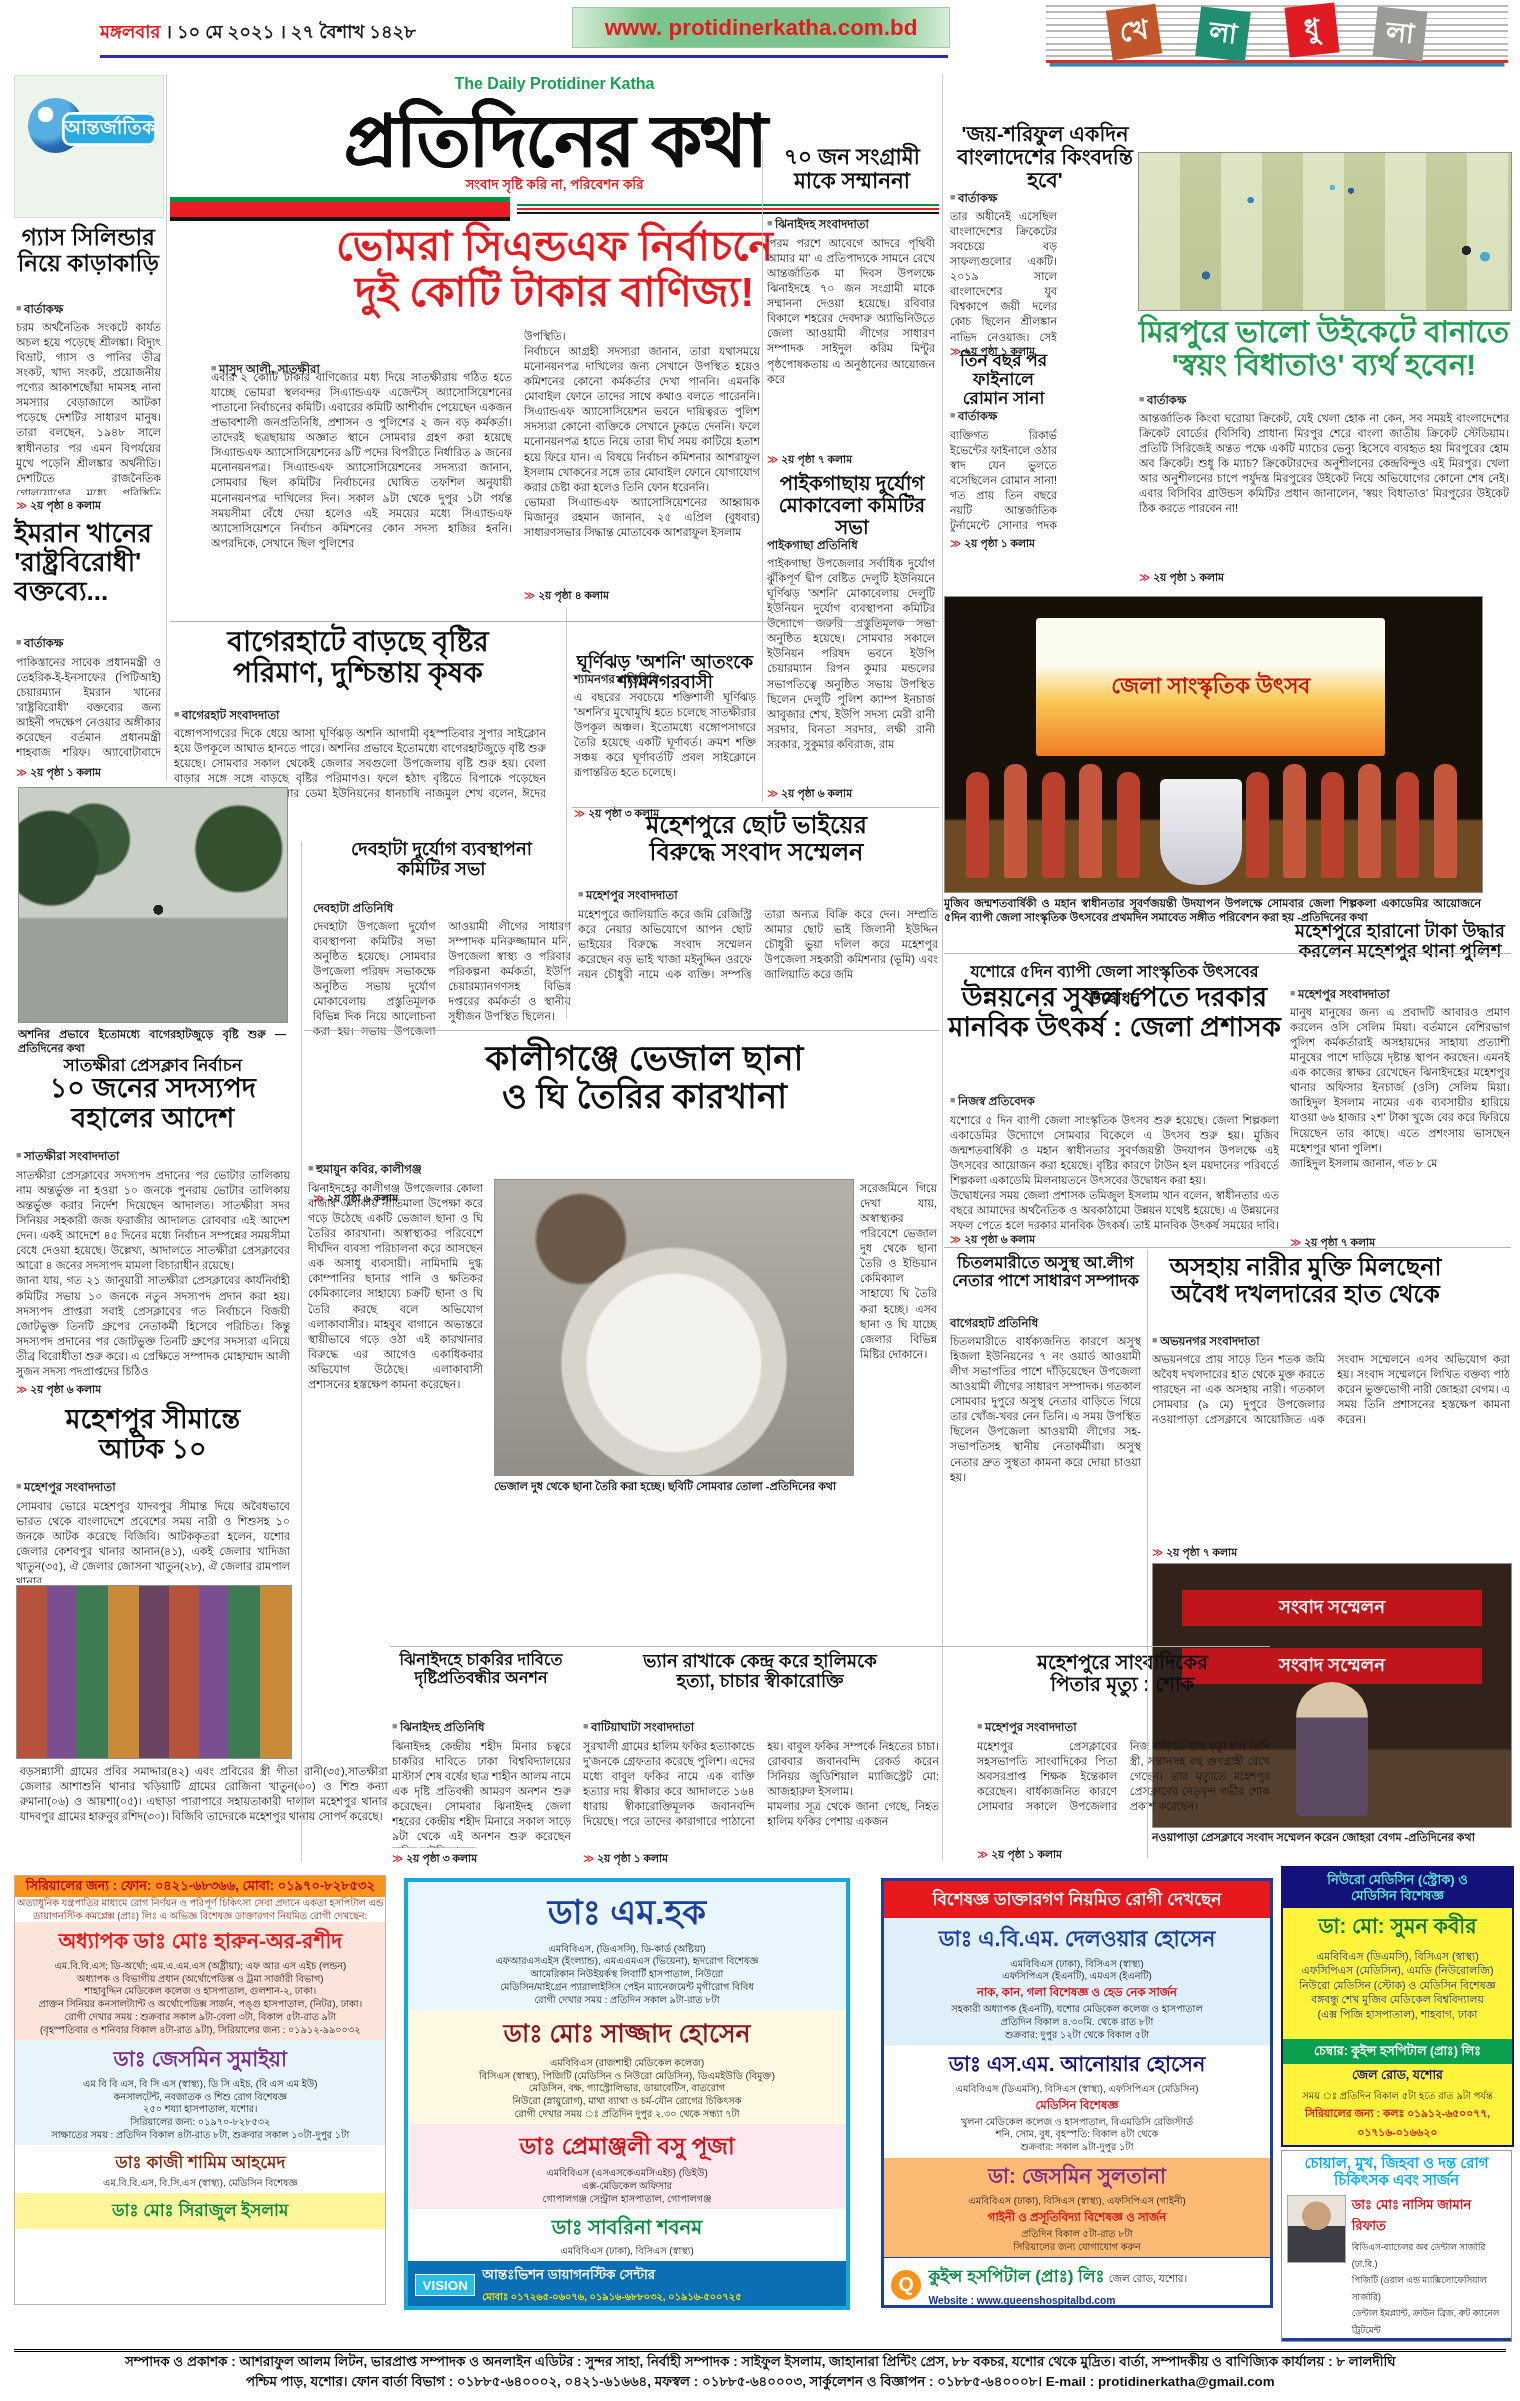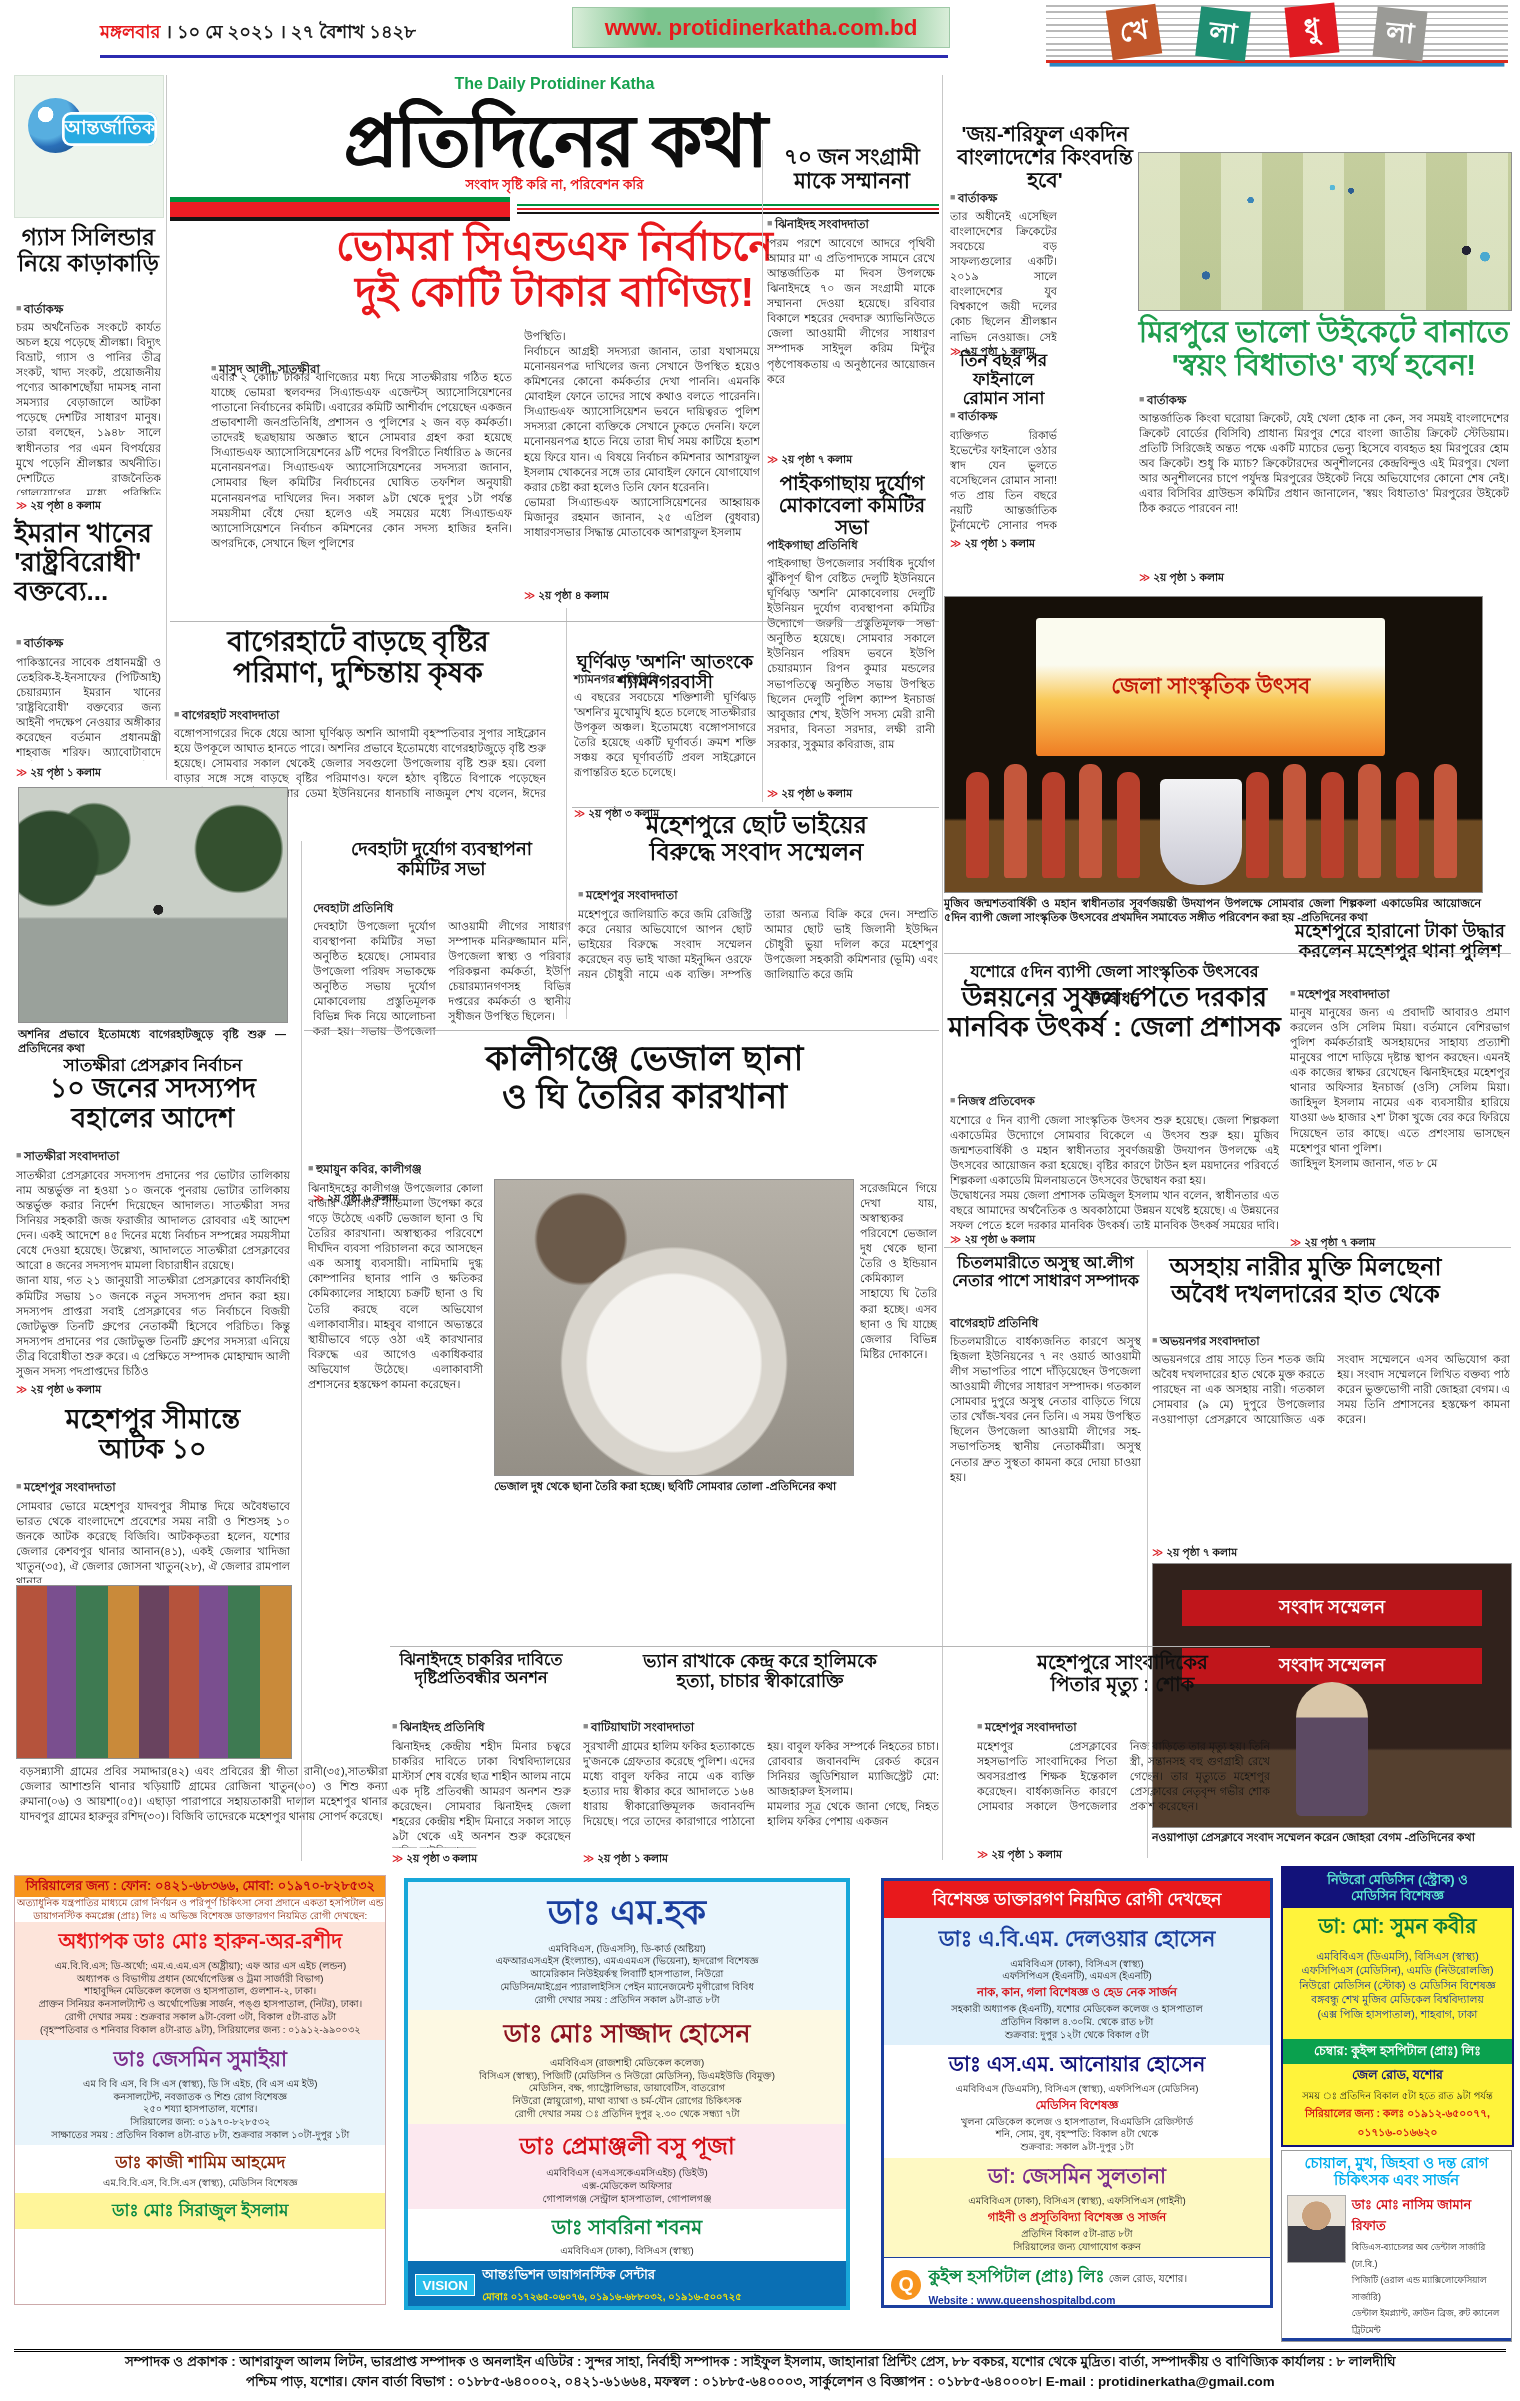--- a/index.html
+++ b/index.html
@@ -415,21 +415,21 @@
 শুক্রবার: দুপুর ১২টা থেকে বিকাল ৫টা</span>
     </div>
     <div class="docrow">
       <span class="dname" style="color:#12127a;font-size:20.6px;">ডাঃ এস.এম. আনোয়ার হোসেন</span>
       <span class="ddet">এমবিবিএস (ডিএমসি), বিসিএস (স্বাস্থ্য), এফসিপিএস (মেডিসিন)</span>
       <span class="spec">মেডিসিন বিশেষজ্ঞ</span>
       <span class="ddet">খুলনা মেডিকেল কলেজ ও হাসপাতাল, বিএমডিসি রেজিস্টার্ড
 শনি, সোম, বুধ, বৃহস্পতি: বিকাল ৪টা থেকে
 শুক্রবার: সকাল ৯টা-দুপুর ১টা</span>
     </div>
-    <div class="docrow" style="background:#fef9c3;">
+    <div class="docrow" style="background:#fdba74;">
       <span class="dname" style="color:#7b2d8b;font-size:20.6px;">ডা: জেসমিন সুলতানা</span>
       <span class="ddet">এমবিবিএস (ঢাকা), বিসিএস (স্বাস্থ্য), এফসিপিএস (গাইনী)</span>
       <span class="spec">গাইনী ও প্রসূতিবিদ্যা বিশেষজ্ঞ ও সার্জন</span>
       <span class="ddet">প্রতিদিন বিকাল ৫টা-রাত ৮টা
 সিরিয়ালের জন্য যোগাযোগ করুন</span>
     </div>
     <div class="qrow">
       <span class="qlogo">Q</span>
       <span>
         <span class="qname">কুইন্স হসপিটাল (প্রাঃ) লিঃ</span>

